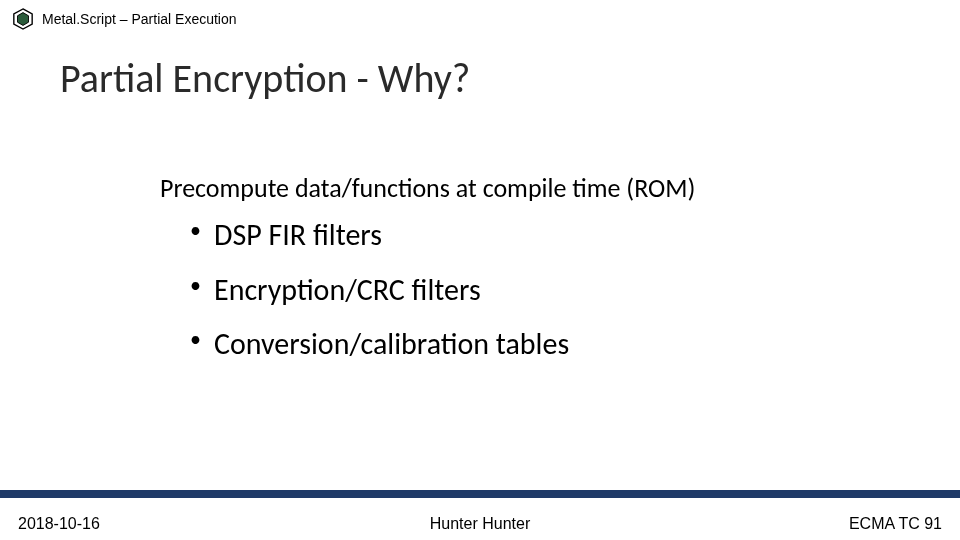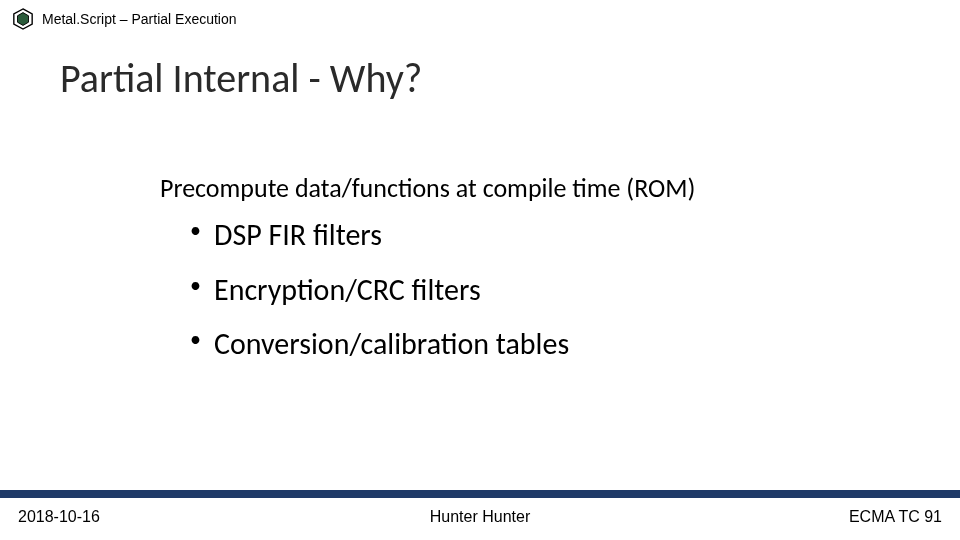--- a/index.html
+++ b/index.html
@@ -12,39 +12,39 @@
 
   .title { position: absolute; top: 54px; left: 60px; font-size: 40px; font-weight: 400; color: #2a2a2a; }
 
   .subheading { position: absolute; top: 172px; left: 140px; font-size: 26px; font-weight: 400; color: #000; margin-left: 20px; }
 
   .bullets { position: absolute; top: 218px; left: 190px; list-style: none; }
   .bullets li { font-size: 30px; line-height: 1.15; margin-bottom: 20px; position: relative; padding-left: 24px; }
   .bullets li::before { content: "•"; position: absolute; left: 0; top: 0; font-size: 22px; }
 
   .footer-bar { position: absolute; left: 0; right: 0; bottom: 42px; height: 8px; background: #1f3a68; }
-  .footer { position: absolute; left: 0; right: 0; bottom: 0; height: 32px; display: flex; justify-content: space-between; padding: 0 18px; font-family: Arial, sans-serif; font-size: 16px; }
+  .footer { position: absolute; left: 0; right: 0; bottom: 0; height: 32px; display: flex; align-items: center; justify-content: space-between; padding: 0 18px; font-family: Arial, sans-serif; font-size: 16px; }
   .footer .center { position: absolute; left: 50%; transform: translateX(-50%); }
 </style>
 </head>
 <body>
 
 <div class="slide">
 
   <div class="header">
     <span class="logo">
       <svg viewBox="0 0 24 24" width="22" height="22">
         <polygon points="12,1 22,6.5 22,17.5 12,23 2,17.5 2,6.5" fill="none" stroke="#000" stroke-width="1.5"></polygon>
         <polygon points="12,5 18,8.5 18,15.5 12,19 6,15.5 6,8.5" fill="#2a5a3a" stroke="#000" stroke-width="1"></polygon>
       </svg>
     </span>
     <span class="header-text">Metal.Script – Partial Execution</span>
   </div>
 
-  <h1 class="title">Partial Internal - Why?</h1>
+  <h1 class="title">Partial Encryption - Why?</h1>
 
   <div class="subheading">Precompute data/functions at compile time (ROM)</div>
 
   <ul class="bullets">
     <li>DSP FIR filters</li>
     <li>Encryption/CRC filters</li>
     <li>Conversion/calibration tables</li>
   </ul>
 
   <div class="footer-bar"></div>

